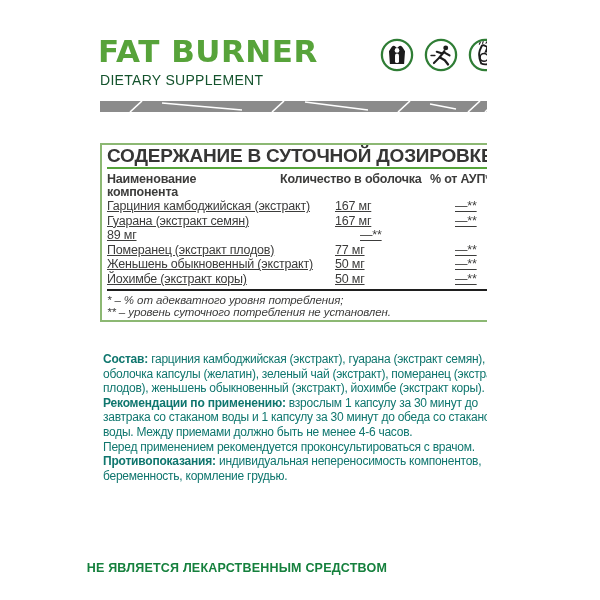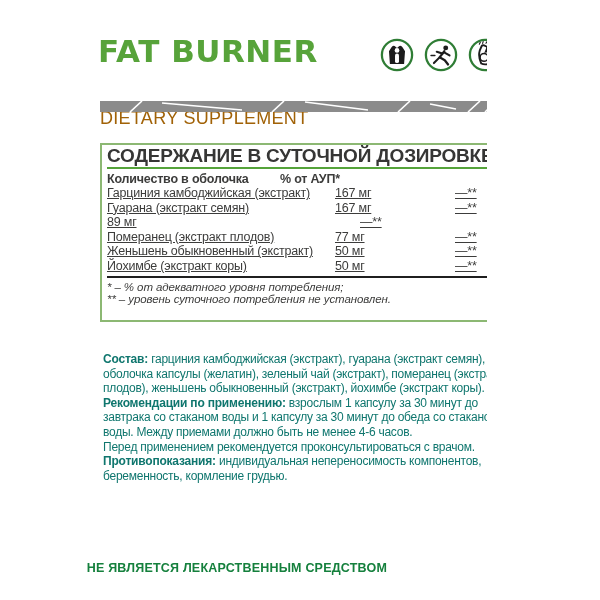--- a/index.html
+++ b/index.html
@@ -8,21 +8,21 @@
     font-family:"Liberation Sans",sans-serif;color:#3c3c3b;
   }
   
   .brand-title{
     position:absolute;left:98px;top:33px;
     font-family:"DejaVu Sans",sans-serif;font-weight:bold;font-size:31px;
     letter-spacing:.5px;color:#57a33a;white-space:nowrap;
   }
   .brand-sub{
     position:absolute;left:100px;top:72px;
-    font-size:18px;letter-spacing:.3px;color:#a16207;white-space:nowrap;margin-top:36px;
+    font-size:14px;letter-spacing:.3px;color:#14532d;white-space:nowrap;
   }
   .icon-row{position:absolute;left:380px;top:38px;display:flex;gap:10px;}
   .icon-circle{width:34px;height:34px;display:block;}
   
   .divider-bar{position:absolute;left:100px;top:101px;width:405px;height:11px;}
   
   .dosage-box{
     position:absolute;left:100px;top:143px;width:405px;height:179px;
     border:2px solid #8cb873;box-sizing:border-box;padding:0 5px;background:#fff;
   }
@@ -100,20 +100,24 @@
     <path d="M368 11 L380 0" stroke="#ffffff" stroke-width="1.6"></path>
     <path d="M385 11 L397 0" stroke="#ffffff" stroke-width="1.6"></path>
   </svg>
 
   <section class="dosage-box">
     <h2 class="dosage-title">СОДЕРЖАНИЕ В СУТОЧНОЙ ДОЗИРОВКЕ:</h2>
     <div class="green-rule"></div>
 
     <div class="thead">
       <span>
+        <span class="hline">Наименование</span>
+        <span class="hline">компонента</span>
+      </span>
+      <span>
         <span class="hline">Количество в оболочка</span>
       </span>
       <span>% от АУП*</span>
     </div>
 
     <div>
       <div class="trow">
         <span>Гарциния камбоджийская (экстракт)</span>
         <span>167 мг</span>
         <span class="pct">—**</span>

